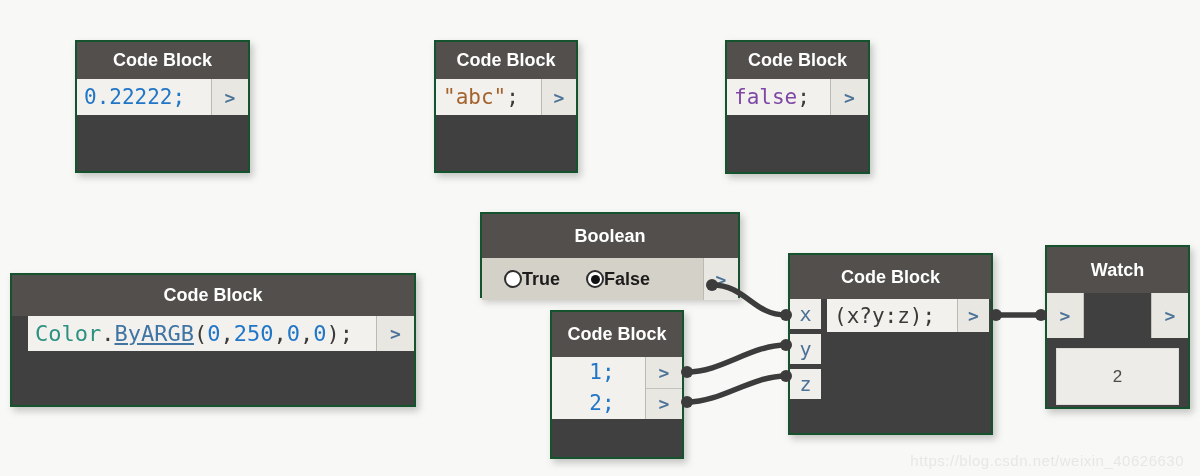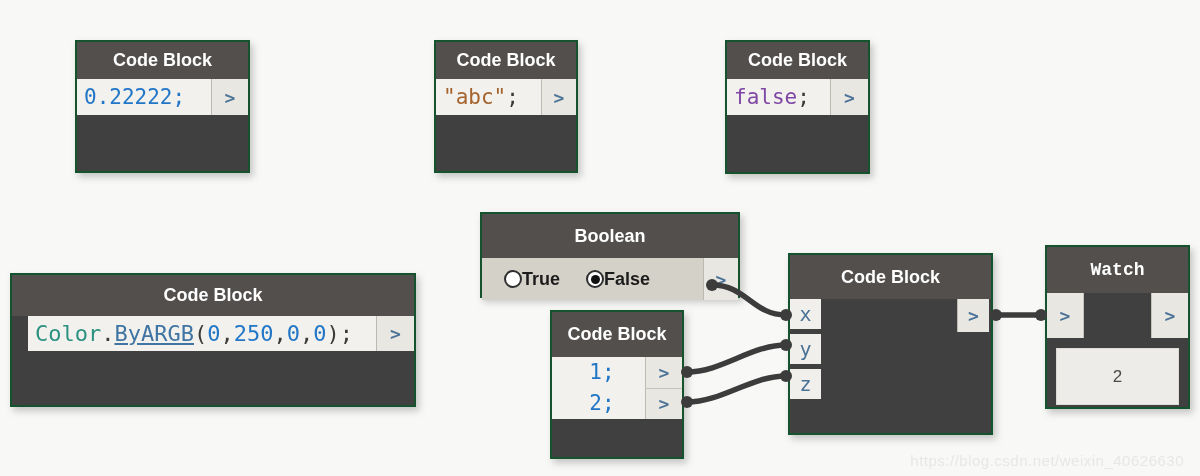--- a/index.html
+++ b/index.html
@@ -163,25 +163,26 @@
         <div class="port">&gt;</div>
       </div>
     </div>
   </div>
 
   <div class="node" style="left:788px; top:253px; width:205px; height:182px;">
     <div class="hdr" style="height:44px;">Code Block</div>
     <div class="inport" style="left:0; top:44px; width:31px; height:30px;">x</div>
     <div class="inport" style="left:0; top:79px; width:31px; height:30px;">y</div>
     <div class="inport" style="left:0; top:114px; width:31px; height:30px;">z</div>
+    <div class="code" style="position:absolute; left:37px; top:44px; width:130px; height:33px;"><span class="tk-punct">(x?y:z);</span></div>
     <div class="port" style="position:absolute; left:167px; top:44px; width:32px; height:33px;">&gt;</div>
   </div>
 
   <div class="node" style="left:1045px; top:245px; width:145px; height:164px;">
-    <div class="hdr" style="height:46px;font-family:Liberation Mono, monospace;">Watch</div>
+    <div class="hdr" style="height:46px;">Watch</div>
     <div class="watch-ports">
       <div class="port in">&gt;</div>
       <div class="port out">&gt;</div>
     </div>
     <div class="watch-display">2</div>
   </div>
 
   <svg class="wires" width="1200" height="476" viewBox="0 0 1200 476">
     <g fill="none" stroke="#3c3c3c" stroke-width="5.5" stroke-linecap="round">
       <path d="M712,285 C746,285 753,315 786,315"></path>

